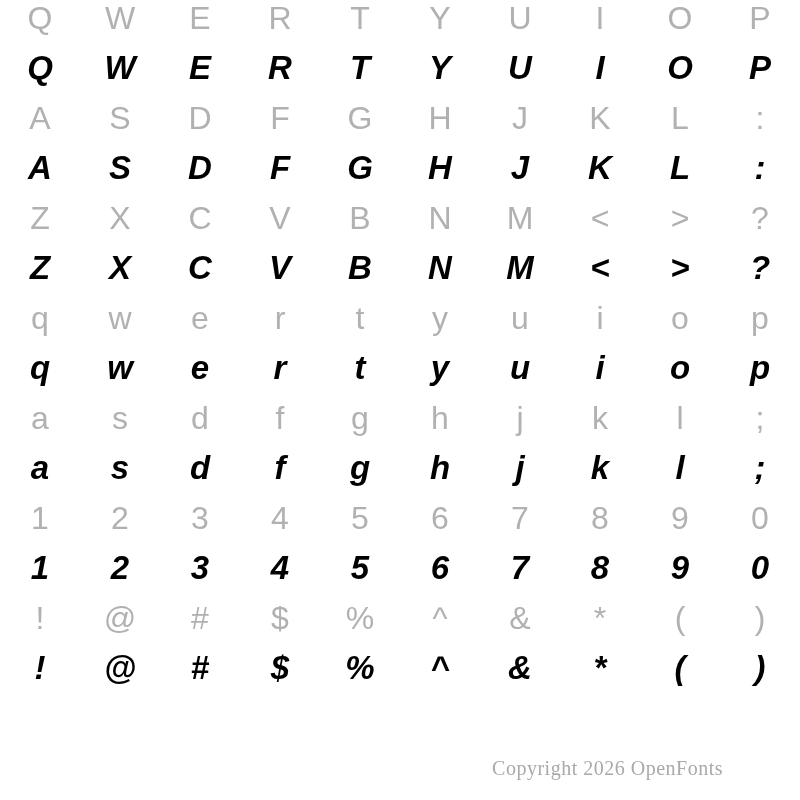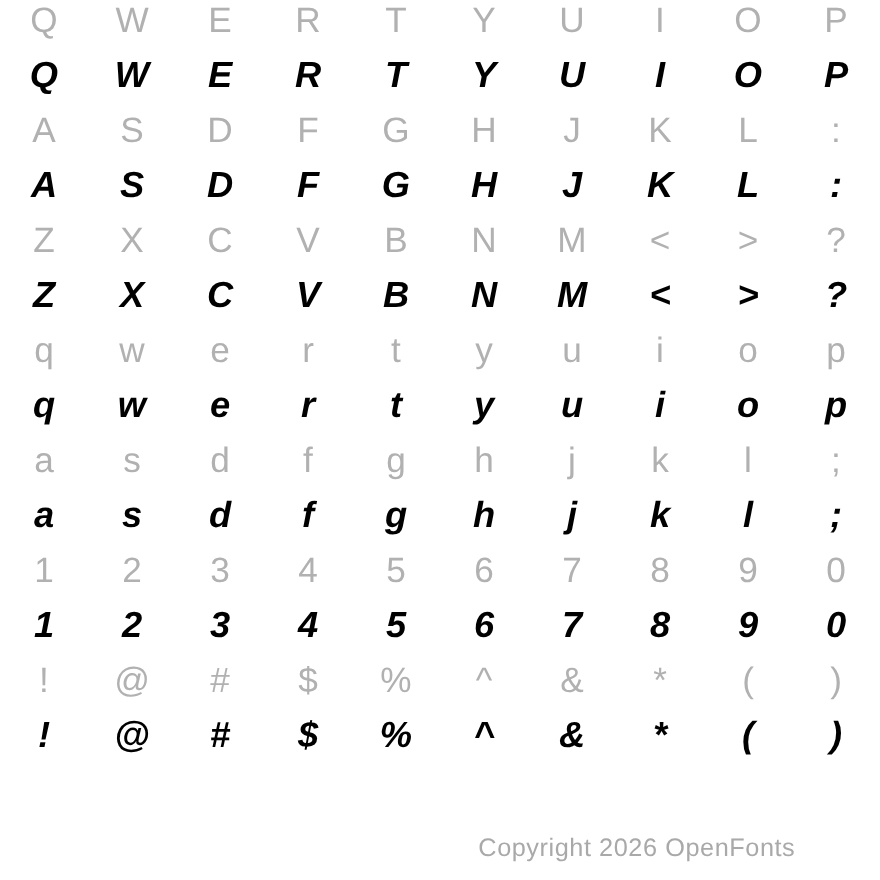--- a/index.html
+++ b/index.html
@@ -44,24 +44,24 @@
     color: var(--glyph-color, #000000);
     font-size: 33px;
     font-weight: bold;
     font-style: italic;
     font-family: "Liberation Sans", "DejaVu Sans", sans-serif;
   }
   .copyright {
     position: absolute;
     top: 757px;
     right: 77px;
-    font-size: 23px;
+    font-size: 20px;
     letter-spacing: 0.5px;
     color: var(--watermark-color, #a9a9a9);
-    font-family: Liberation Sans, sans-serif;
+    font-family: Liberation Serif, serif;
   }
 </style>
 </head>
 <body style="background: rgb(255, 255, 255);">
 
 <div class="page">
   <div class="glyph-grid" id="glyph-grid">
       <div class="glyph-row gray">
         <span class="glyph-cell">Q</span>
         <span class="glyph-cell">W</span>

